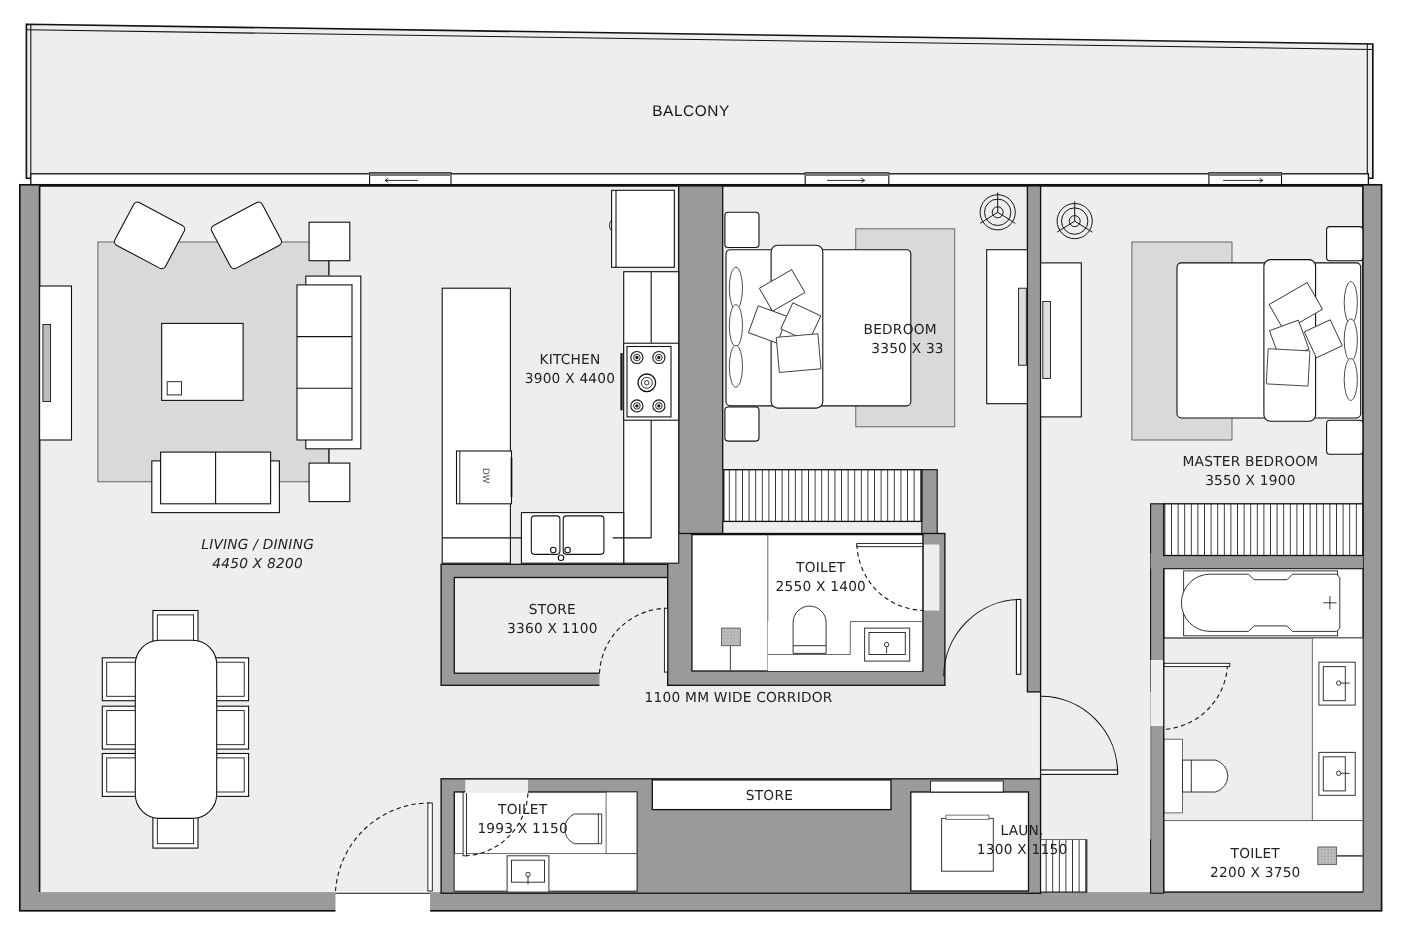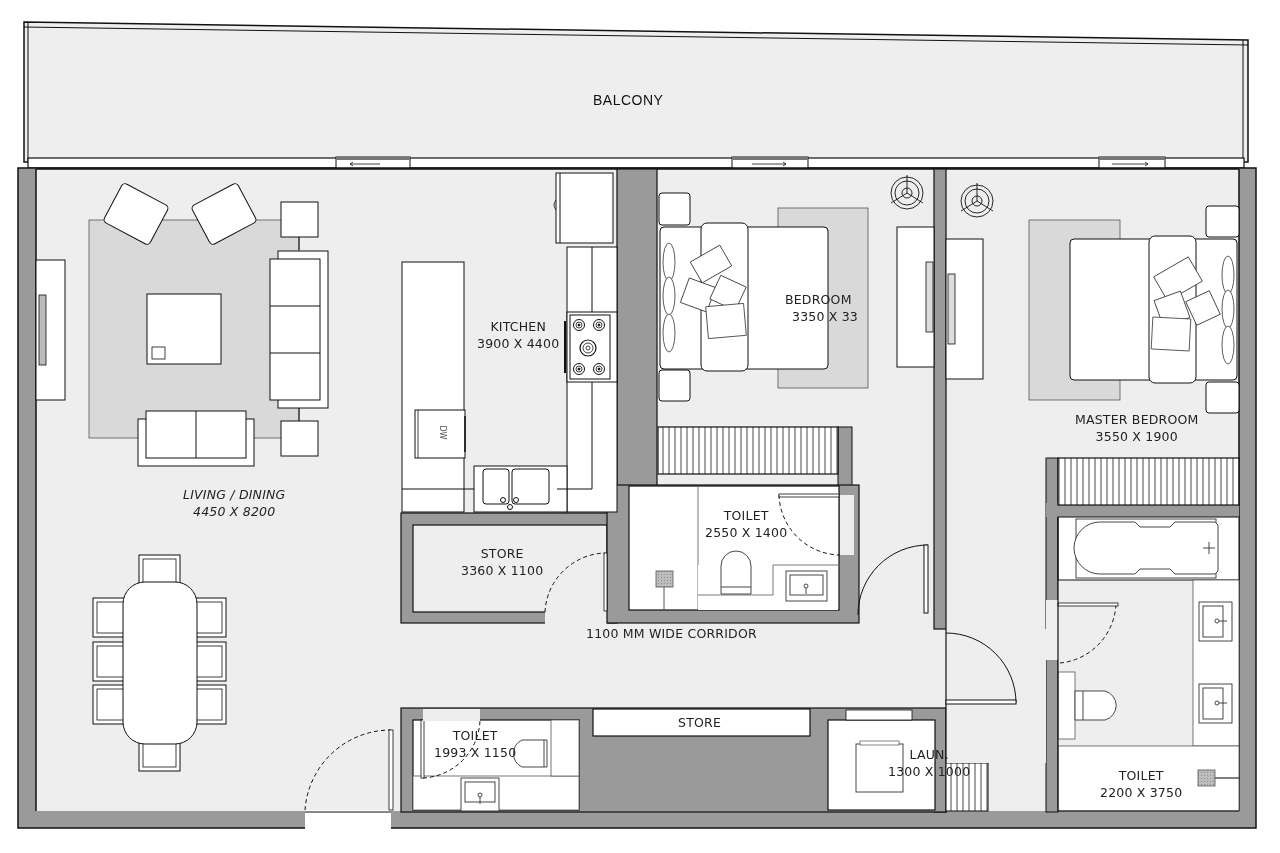--- a/index.html
+++ b/index.html
@@ -403,21 +403,21 @@
   <span class="n">TOILET</span>
   <span class="d">1993 X 1150</span>
 </div>
 
 <div class="lbl" style="left:678px;top:714px;">
   <span class="n">STORE</span>
 </div>
 
 <div class="lbl" style="left:888px;top:746px;">
   <span class="n">LAUN.</span>
-  <span class="d">1300 X 1000</span>
+  <span class="d">1300 X 1150</span>
 </div>
 
 <div class="lbl" style="left:1100px;top:767px;">
   <span class="n">TOILET</span>
   <span class="d">2200 X 3750</span>
 </div>
 
 <div class="dw" style="left:435px;top:428px;">DW</div>
 
 </body></html>

